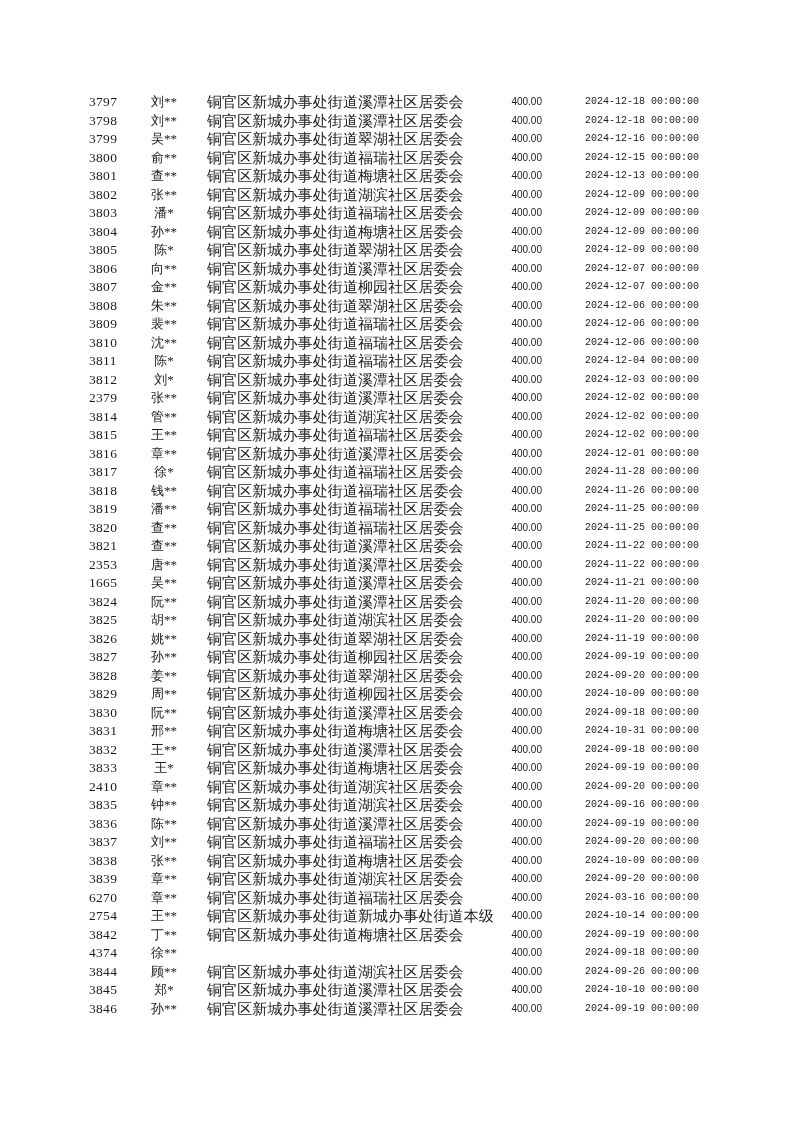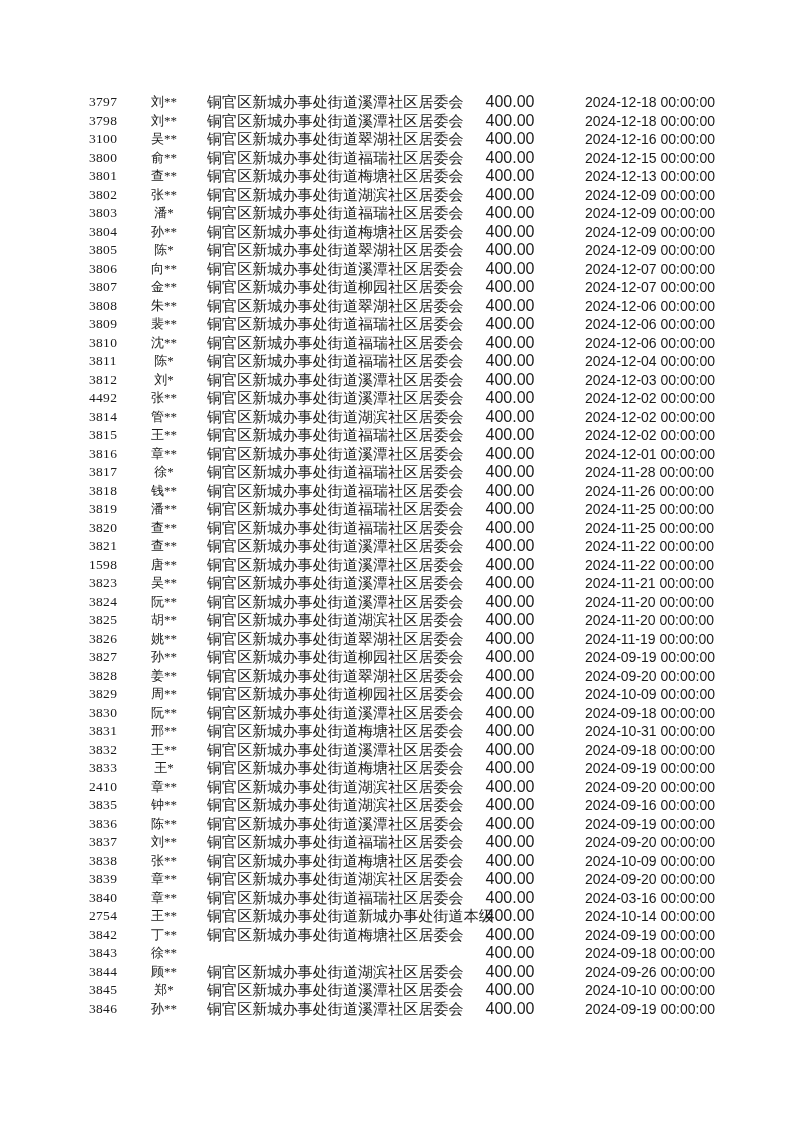--- a/index.html
+++ b/index.html
@@ -46,28 +46,28 @@
   }
   .c-org {
     left: 207px;
     font-family: Liberation Serif, serif;
     font-size: 15px;
     letter-spacing: 0.1px;
   }
   .c-amount {
     left: 478px;
     width: 64px;
-    text-align: center;
+    text-align: right;
     font-family: "Liberation Sans", "DejaVu Sans", sans-serif;
-    font-size: 16px;
+    font-size: 10px;
   }
   .c-date {
     left: 585px;
-    font-family: Liberation Sans, sans-serif;
-    font-size: 14px;
+    font-family: Liberation Mono, monospace;
+    font-size: 10px;
   }
 </style>
 </head>
 <body>
 
 <div class="page">
   <div class="records" id="records">
   <div class="row">
     <span class="cell c-serial">3797</span>
     <span class="cell c-name">刘**</span>
@@ -78,21 +78,21 @@
 
   <div class="row">
     <span class="cell c-serial">3798</span>
     <span class="cell c-name">刘**</span>
     <span class="cell c-org">铜官区新城办事处街道溪潭社区居委会</span>
     <span class="cell c-amount">400.00</span>
     <span class="cell c-date">2024-12-18 00:00:00</span>
   </div>
 
   <div class="row">
-    <span class="cell c-serial">3100</span>
+    <span class="cell c-serial">3799</span>
     <span class="cell c-name">吴**</span>
     <span class="cell c-org">铜官区新城办事处街道翠湖社区居委会</span>
     <span class="cell c-amount">400.00</span>
     <span class="cell c-date">2024-12-16 00:00:00</span>
   </div>
 
   <div class="row">
     <span class="cell c-serial">3800</span>
     <span class="cell c-name">俞**</span>
     <span class="cell c-org">铜官区新城办事处街道福瑞社区居委会</span>
@@ -190,21 +190,21 @@
 
   <div class="row">
     <span class="cell c-serial">3812</span>
     <span class="cell c-name">刘*</span>
     <span class="cell c-org">铜官区新城办事处街道溪潭社区居委会</span>
     <span class="cell c-amount">400.00</span>
     <span class="cell c-date">2024-12-03 00:00:00</span>
   </div>
 
   <div class="row">
-    <span class="cell c-serial">4492</span>
+    <span class="cell c-serial">2379</span>
     <span class="cell c-name">张**</span>
     <span class="cell c-org">铜官区新城办事处街道溪潭社区居委会</span>
     <span class="cell c-amount">400.00</span>
     <span class="cell c-date">2024-12-02 00:00:00</span>
   </div>
 
   <div class="row">
     <span class="cell c-serial">3814</span>
     <span class="cell c-name">管**</span>
     <span class="cell c-org">铜官区新城办事处街道湖滨社区居委会</span>
@@ -262,29 +262,29 @@
 
   <div class="row">
     <span class="cell c-serial">3821</span>
     <span class="cell c-name">查**</span>
     <span class="cell c-org">铜官区新城办事处街道溪潭社区居委会</span>
     <span class="cell c-amount">400.00</span>
     <span class="cell c-date">2024-11-22 00:00:00</span>
   </div>
 
   <div class="row">
-    <span class="cell c-serial">1598</span>
+    <span class="cell c-serial">2353</span>
     <span class="cell c-name">唐**</span>
     <span class="cell c-org">铜官区新城办事处街道溪潭社区居委会</span>
     <span class="cell c-amount">400.00</span>
     <span class="cell c-date">2024-11-22 00:00:00</span>
   </div>
 
   <div class="row">
-    <span class="cell c-serial">3823</span>
+    <span class="cell c-serial">1665</span>
     <span class="cell c-name">吴**</span>
     <span class="cell c-org">铜官区新城办事处街道溪潭社区居委会</span>
     <span class="cell c-amount">400.00</span>
     <span class="cell c-date">2024-11-21 00:00:00</span>
   </div>
 
   <div class="row">
     <span class="cell c-serial">3824</span>
     <span class="cell c-name">阮**</span>
     <span class="cell c-org">铜官区新城办事处街道溪潭社区居委会</span>
@@ -406,21 +406,21 @@
 
   <div class="row">
     <span class="cell c-serial">3839</span>
     <span class="cell c-name">章**</span>
     <span class="cell c-org">铜官区新城办事处街道湖滨社区居委会</span>
     <span class="cell c-amount">400.00</span>
     <span class="cell c-date">2024-09-20 00:00:00</span>
   </div>
 
   <div class="row">
-    <span class="cell c-serial">3840</span>
+    <span class="cell c-serial">6270</span>
     <span class="cell c-name">章**</span>
     <span class="cell c-org">铜官区新城办事处街道福瑞社区居委会</span>
     <span class="cell c-amount">400.00</span>
     <span class="cell c-date">2024-03-16 00:00:00</span>
   </div>
 
   <div class="row">
     <span class="cell c-serial">2754</span>
     <span class="cell c-name">王**</span>
     <span class="cell c-org">铜官区新城办事处街道新城办事处街道本级</span>
@@ -430,21 +430,21 @@
 
   <div class="row">
     <span class="cell c-serial">3842</span>
     <span class="cell c-name">丁**</span>
     <span class="cell c-org">铜官区新城办事处街道梅塘社区居委会</span>
     <span class="cell c-amount">400.00</span>
     <span class="cell c-date">2024-09-19 00:00:00</span>
   </div>
 
   <div class="row">
-    <span class="cell c-serial">3843</span>
+    <span class="cell c-serial">4374</span>
     <span class="cell c-name">徐**</span>
     <span class="cell c-amount">400.00</span>
     <span class="cell c-date">2024-09-18 00:00:00</span>
   </div>
 
   <div class="row">
     <span class="cell c-serial">3844</span>
     <span class="cell c-name">顾**</span>
     <span class="cell c-org">铜官区新城办事处街道湖滨社区居委会</span>
     <span class="cell c-amount">400.00</span>

